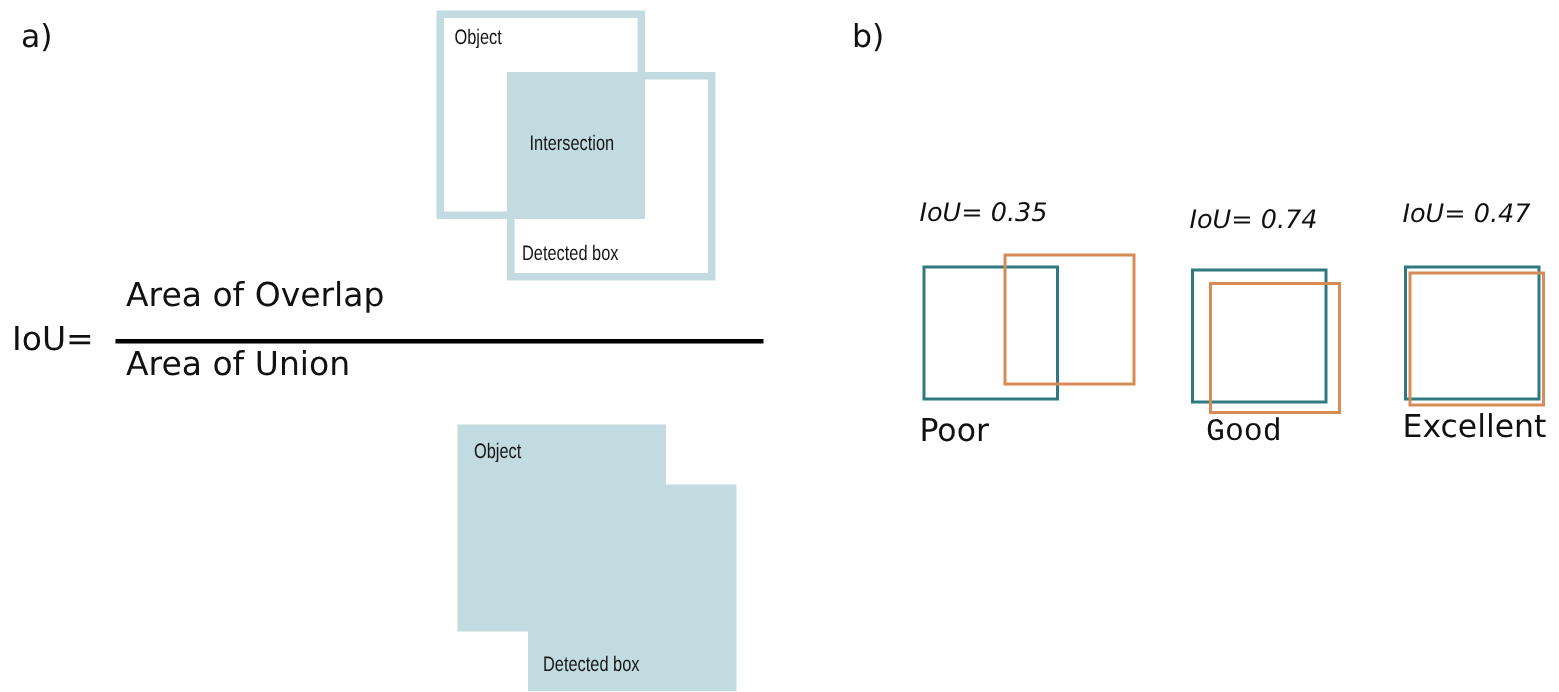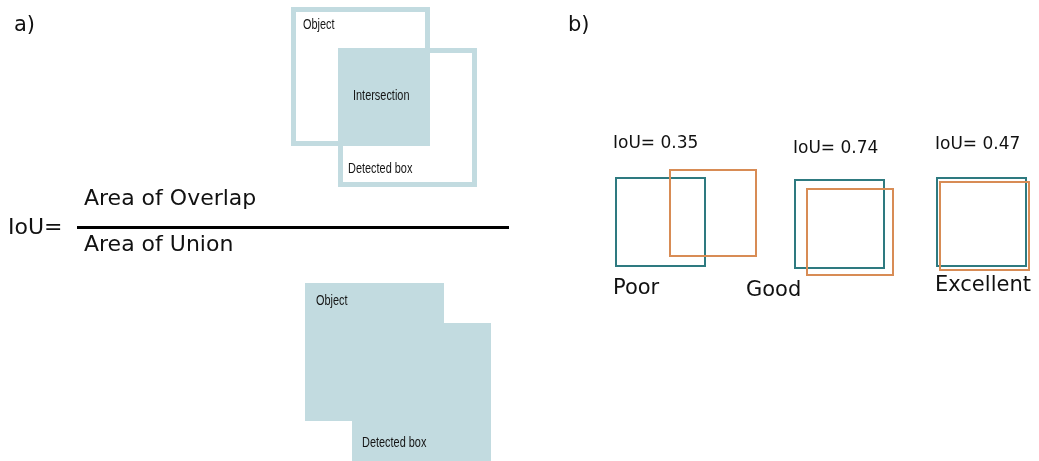--- a/index.html
+++ b/index.html
@@ -4,21 +4,21 @@
 <style>
   html, body { margin: 0; padding: 0; background: #ffffff; }
   body { width: 1039px; height: 461px; position: relative; overflow: hidden;
          font-family: "DejaVu Sans", sans-serif; color: #111; }
   .abs { position: absolute; }
   .panel-label { font-size: 21px; }
   .formula-text { font-size: 22px; white-space: nowrap; }
   .narrow { font-family: "Liberation Sans", sans-serif; font-size: 14px; transform: scaleX(0.78); transform-origin: left top; white-space: nowrap; color: #151515; }
   .box-outline { position: absolute; box-sizing: border-box; border: 5px solid #c2dbe0; }
   .fill { position: absolute; background: #c2dbe0; }
-  .iou-label { font-size: 17px; white-space: nowrap; }
+  .iou-label { font-size: 17px; white-space: nowrap; font-style: italic; }
   .quality-label { font-size: 21px; white-space: nowrap; }
   .sq { position: absolute; box-sizing: border-box; border: 2px solid; }
 </style>
 </head>
 <body>
 
 <div class="abs panel-label" style="left:14px; top:12px;">a)</div>
 
 <div>
   <div class="fill" style="left:338px; top:48px; width:92px; height:98px;"></div>
@@ -49,21 +49,21 @@
   <div class="abs iou-label" style="left:613px; top:132px;">IoU= 0.35</div>
   <div class="sq" style="left:615px; top:177px; width:91px; height:90px; border-color:#2e7a80;"></div>
   <div class="sq" style="left:669px; top:169px; width:88px; height:88px; border-color:#d88c55;"></div>
   <div class="abs quality-label" style="left:613px; top:275px;">Poor</div>
 </div>
 
 <div>
   <div class="abs iou-label" style="left:793px; top:137px;">IoU= 0.74</div>
   <div class="sq" style="left:794px; top:179px; width:91px; height:90px; border-color:#2e7a80;"></div>
   <div class="sq" style="left:806px; top:188px; width:88px; height:88px; border-color:#d88c55;"></div>
-  <div class="abs quality-label" style="left:746px; top:277px;">Good</div>
+  <div class="abs quality-label" style="left:804px; top:277px;font-family:Liberation Mono, monospace;">Good</div>
 </div>
 
 <div>
   <div class="abs iou-label" style="left:935px; top:133px;">IoU= 0.47</div>
   <div class="sq" style="left:936px; top:177px; width:91px; height:90px; border-color:#2e7a80;"></div>
   <div class="sq" style="left:939px; top:181px; width:91px; height:90px; border-color:#d88c55;"></div>
   <div class="abs quality-label" style="left:935px; top:272px;">Excellent</div>
 </div>
 
 </body></html>

